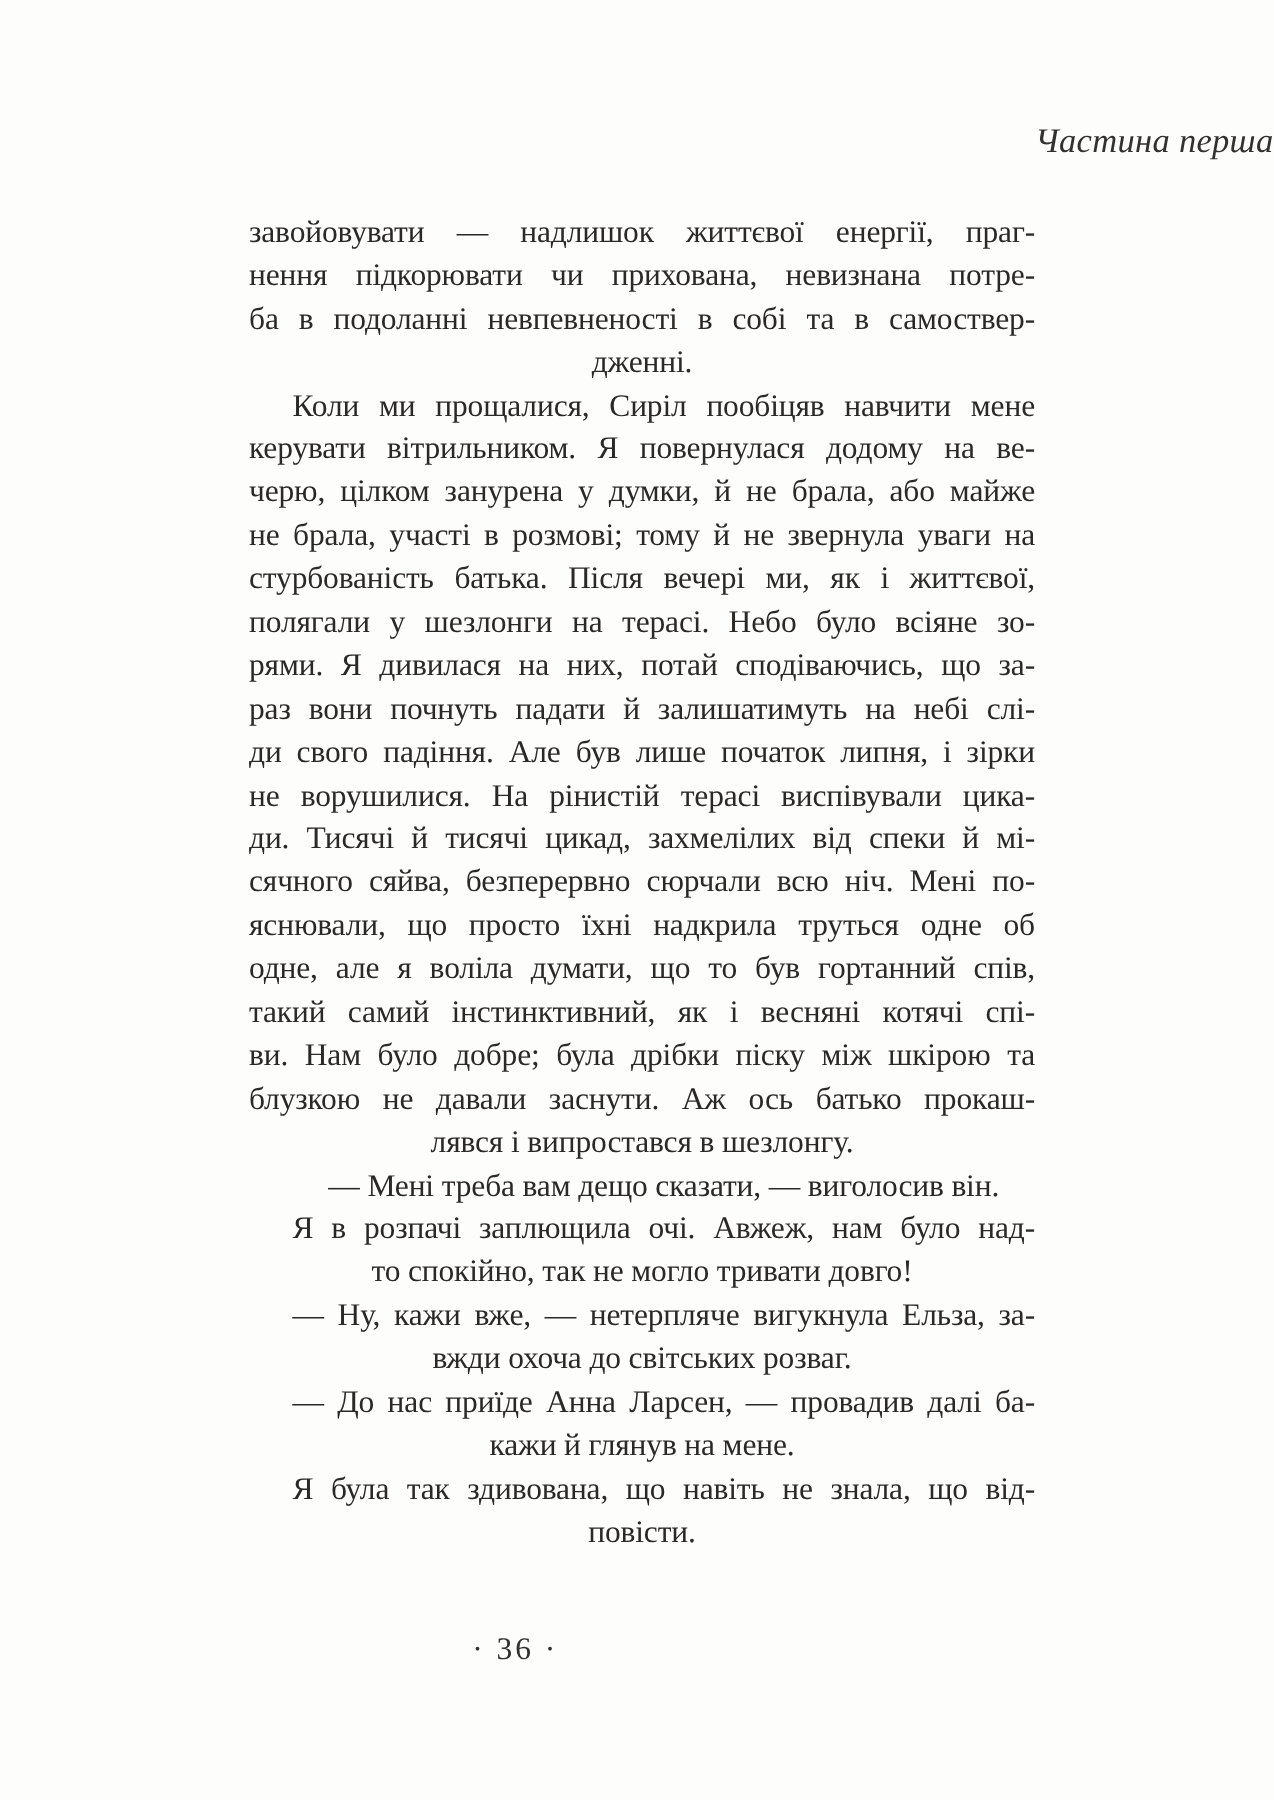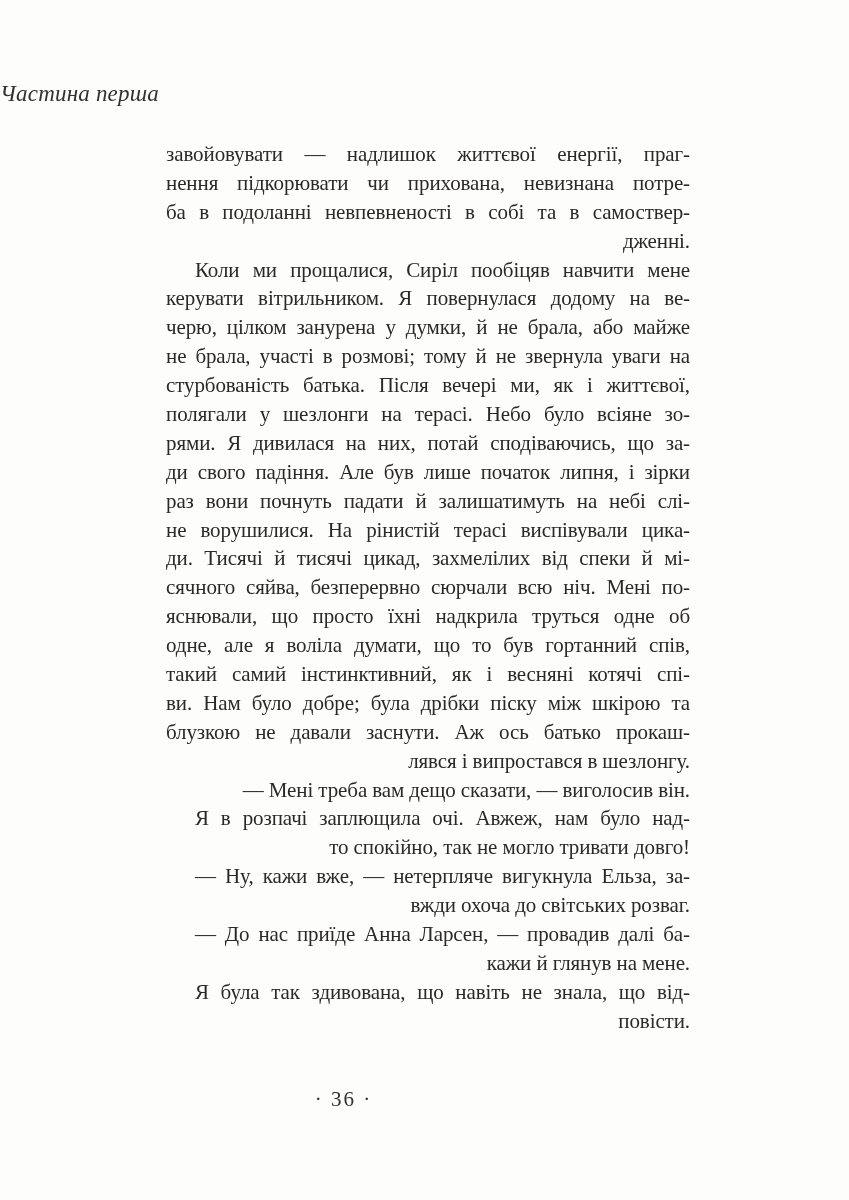--- a/index.html
+++ b/index.html
@@ -17,21 +17,21 @@
   }
   .page {
     position: absolute;
     inset: 0;
   }
   .running-head {
     position: absolute;
     top: 80px;
     left: 0;
     width: 849px;
-    text-align: left;
+    text-align: right;
     font-style: italic;
     font-size: 23px;
     line-height: 28px;
     color: #33312e;
     letter-spacing: 0.2px;
   }
   .body-text {
     position: absolute;
     top: 140px;
     left: 166px;
@@ -42,21 +42,21 @@
     padding: 0;
     font-size: 21px;
     line-height: 28.9px;
     letter-spacing: -0.1px;
     font-family: Liberation Serif, serif;
   }
   .line {
     display: block;
     height: 28.9px;
     overflow: hidden;
-    text-align: right;
+    text-align: center;
   }
   .line.fill {
     text-align: justify;
     text-align-last: justify;
   }
   .para.indent .line:first-child {
     text-indent: 29px;
   }
   .folio {
     position: absolute;
@@ -84,22 +84,22 @@
         <span class="line">дженні.</span>
       </p>
       <p class="para indent">
         <span class="line fill">Коли ми прощалися, Сиріл пообіцяв навчити мене</span>
         <span class="line fill">керувати вітрильником. Я повернулася додому на ве-</span>
         <span class="line fill">черю, цілком занурена у думки, й не брала, або майже</span>
         <span class="line fill">не брала, участі в розмові; тому й не звернула уваги на</span>
         <span class="line fill">стурбованість батька. Після вечері ми, як і життєвої,</span>
         <span class="line fill">полягали у шезлонги на терасі. Небо було всіяне зо-</span>
         <span class="line fill">рями. Я дивилася на них, потай сподіваючись, що за-</span>
+        <span class="line fill">раз вони почнуть падати й залишатимуть на небі слі-</span>
         <span class="line fill">ди свого падіння. Але був лише початок липня, і зірки</span>
-        <span class="line fill">раз вони почнуть падати й залишатимуть на небі слі-</span>
         <span class="line fill">не ворушилися. На рінистій терасі виспівували цика-</span>
         <span class="line fill">ди. Тисячі й тисячі цикад, захмелілих від спеки й мі-</span>
         <span class="line fill">сячного сяйва, безперервно сюрчали всю ніч. Мені по-</span>
         <span class="line fill">яснювали, що просто їхні надкрила труться одне об</span>
         <span class="line fill">одне, але я воліла думати, що то був гортанний спів,</span>
         <span class="line fill">такий самий інстинктивний, як і весняні котячі спі-</span>
         <span class="line fill">ви. Нам було добре; була дрібки піску між шкірою та</span>
         <span class="line fill">блузкою не давали заснути. Аж ось батько прокаш-</span>
         <span class="line">лявся і випростався в шезлонгу.</span>
       </p>

